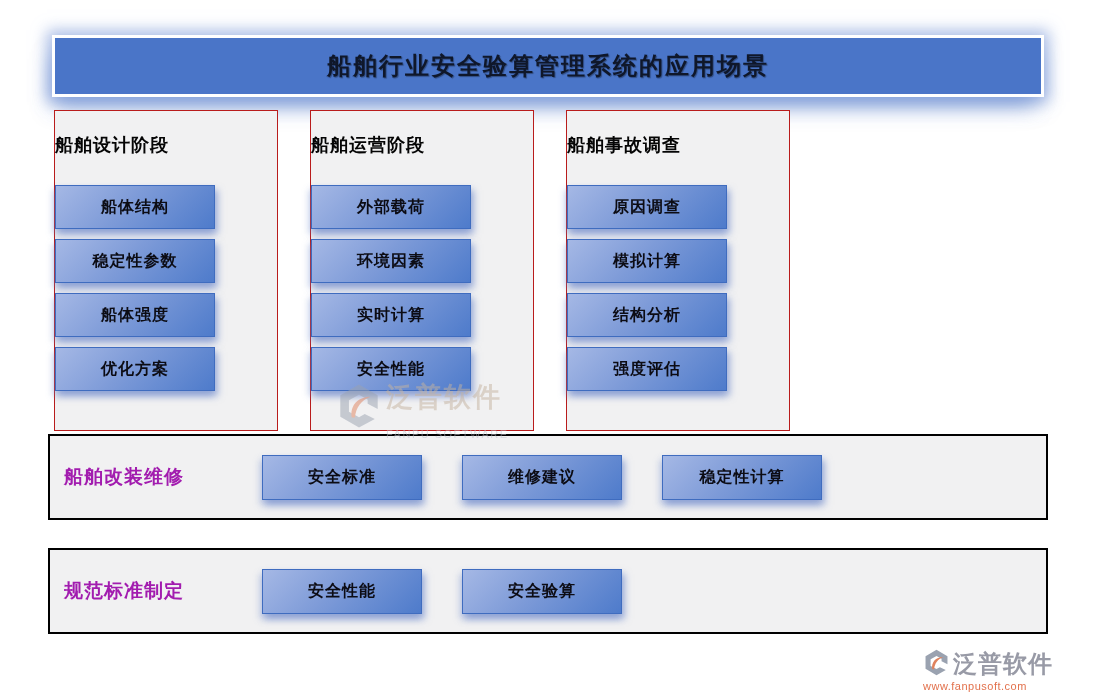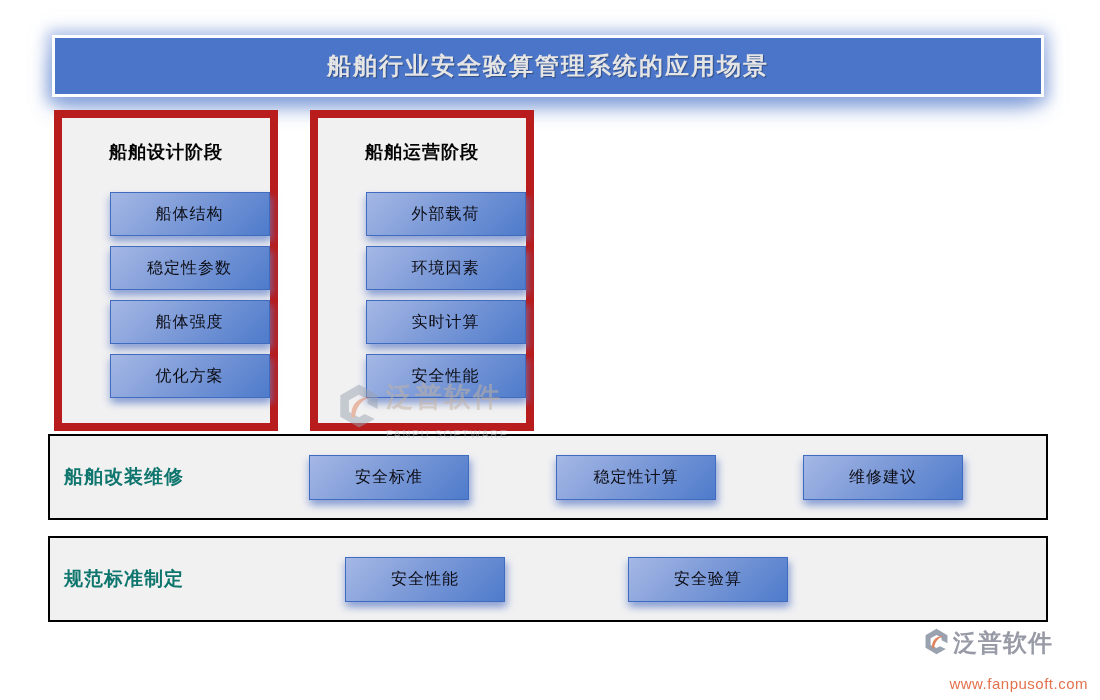--- a/index.html
+++ b/index.html
@@ -12,81 +12,80 @@
 
   
   .banner {
     position:absolute; left:52px; top:35px; width:992px; height:62px;
     background:#4a75c8;
     border:3px solid #ffffff;
     box-shadow:0 0 14px 5px rgba(120,150,215,.6), 0 12px 20px -4px rgba(110,145,210,.55), -6px 16px 22px -8px rgba(120,150,215,.5);
     display:flex; align-items:center; justify-content:center;
   }
   .banner span {
-    color:#e5e5e5; font-size:24px; font-weight:bold; letter-spacing:2px;
+    color:#0f172a; font-size:24px; font-weight:bold; letter-spacing:2px;
     text-shadow:1px 1px 1px rgba(0,0,0,.35);
   }
 
   
   .cols {
     position:absolute; left:54px; top:110px; width:992px; height:321px;
     display:flex; gap:32px;
   }
   .col {
-    width:224px; height:321px; background:#f1f1f2; border:8px solid #b91c1c;
-    display:flex; flex-direction:column; align-items:center;
+    width:224px; height:321px; background:#f1f1f2; border:1px solid #b91c1c;
+    display:flex; flex-direction:column; 
   }
   .col h2 {
     margin-top:22px; font-size:18px; font-weight:bold; color:#050505; letter-spacing:1px;
   }
   .col .btn-stack { margin-top:28px; display:flex; flex-direction:column; gap:10px; }
 
   
   .btn {
     width:160px; height:44px;
     background:linear-gradient(135deg,#a5b8e5 0%,#7e9bd8 45%,#4e7bcb 100%);
     border:1.5px solid #3f6cbf;
     box-shadow:3px 5px 7px rgba(100,130,200,.55), -2px 5px 7px rgba(100,130,200,.35);
     display:flex; align-items:center; justify-content:center;
-    font-size:16px; font-weight:normal; color:#0c0c14; letter-spacing:1px;
+    font-size:16px; font-weight:bold; color:#0c0c14; letter-spacing:1px;
     cursor:pointer;
-    margin-left:47px;
   }
 
   
   .band {
     position:absolute; left:48px; width:1000px; height:86px;
     background:#f1f1f2; border:2px solid #000;
     display:flex; align-items:center;
   }
   .band-refit { top:434px; }
-  .band-standards { top:536px;gap:36px; }
+  .band-standards { top:548px; }
   .band .band-label {
     flex:0 0 212px; padding-left:14px;
-    font-size:19px; font-weight:bold; color:#0f766e; letter-spacing:1px;
+    font-size:19px; font-weight:bold; color:#a21caf; letter-spacing:1px;
   }
   .band .btn { margin-right:40px; height:45px; }
   .band .btn:last-child { margin-right:0; }
 
   
   .watermark {
     position:absolute; left:336px; top:383px; display:flex; align-items:flex-start;
     opacity:.5; pointer-events:none; z-index:5;
   }
   .watermark .wm-text { display:flex; flex-direction:column; margin-left:4px; }
   .watermark .wm-name { font-size:27px; font-weight:bold; color:#c5b39f; letter-spacing:2px; line-height:1.1; }
   .watermark .wm-sub { font-size:11px; color:#b7bcc6; letter-spacing:1.5px; margin-top:15px; }
 
   
   .brand {
     position:absolute; right:12px; bottom:8px; width:165px;
   }
   .brand .brand-row { display:flex; align-items:center; }
   .brand .brand-name { font-size:24px; font-weight:bold; color:#989aa6; letter-spacing:1px; margin-left:3px; }
-  .brand .brand-url { font-size:15px; color:#e2714c; letter-spacing:.5px; text-align:right; margin-top:16px; }
+  .brand .brand-url { font-size:11px; color:#e2714c; letter-spacing:.5px; text-align:left; margin-top:0; }
 
   .fanpu-mark { display:inline-block; }
 </style>
 </head>
 <body>
 
 <div class="stage">
 
   <div class="banner">
     <span>船舶行业安全验算管理系统的应用场景</span>
@@ -108,28 +107,37 @@
     <section class="col">
       <h2>船舶运营阶段</h2>
       <div class="btn-stack">
         <div class="btn">外部载荷</div>
         <div class="btn">环境因素</div>
         <div class="btn">实时计算</div>
         <div class="btn">安全性能</div>
       </div>
     </section>
 
+    <section class="col">
+      <h2>船舶事故调查</h2>
+      <div class="btn-stack">
+        <div class="btn">原因调查</div>
+        <div class="btn">模拟计算</div>
+        <div class="btn">结构分析</div>
+        <div class="btn">强度评估</div>
+      </div>
+    </section>
 
   </div>
 
   <div class="band band-refit">
     <div class="band-label">船舶改装维修</div>
     <div class="btn">安全标准</div>
+    <div class="btn">维修建议</div>
     <div class="btn">稳定性计算</div>
-    <div class="btn">维修建议</div>
   </div>
 
   <div class="band band-standards">
     <div class="band-label">规范标准制定</div>
     <div class="btn">安全性能</div>
     <div class="btn">安全验算</div>
   </div>
 
   <div class="watermark">
     <span class="fanpu-mark">

